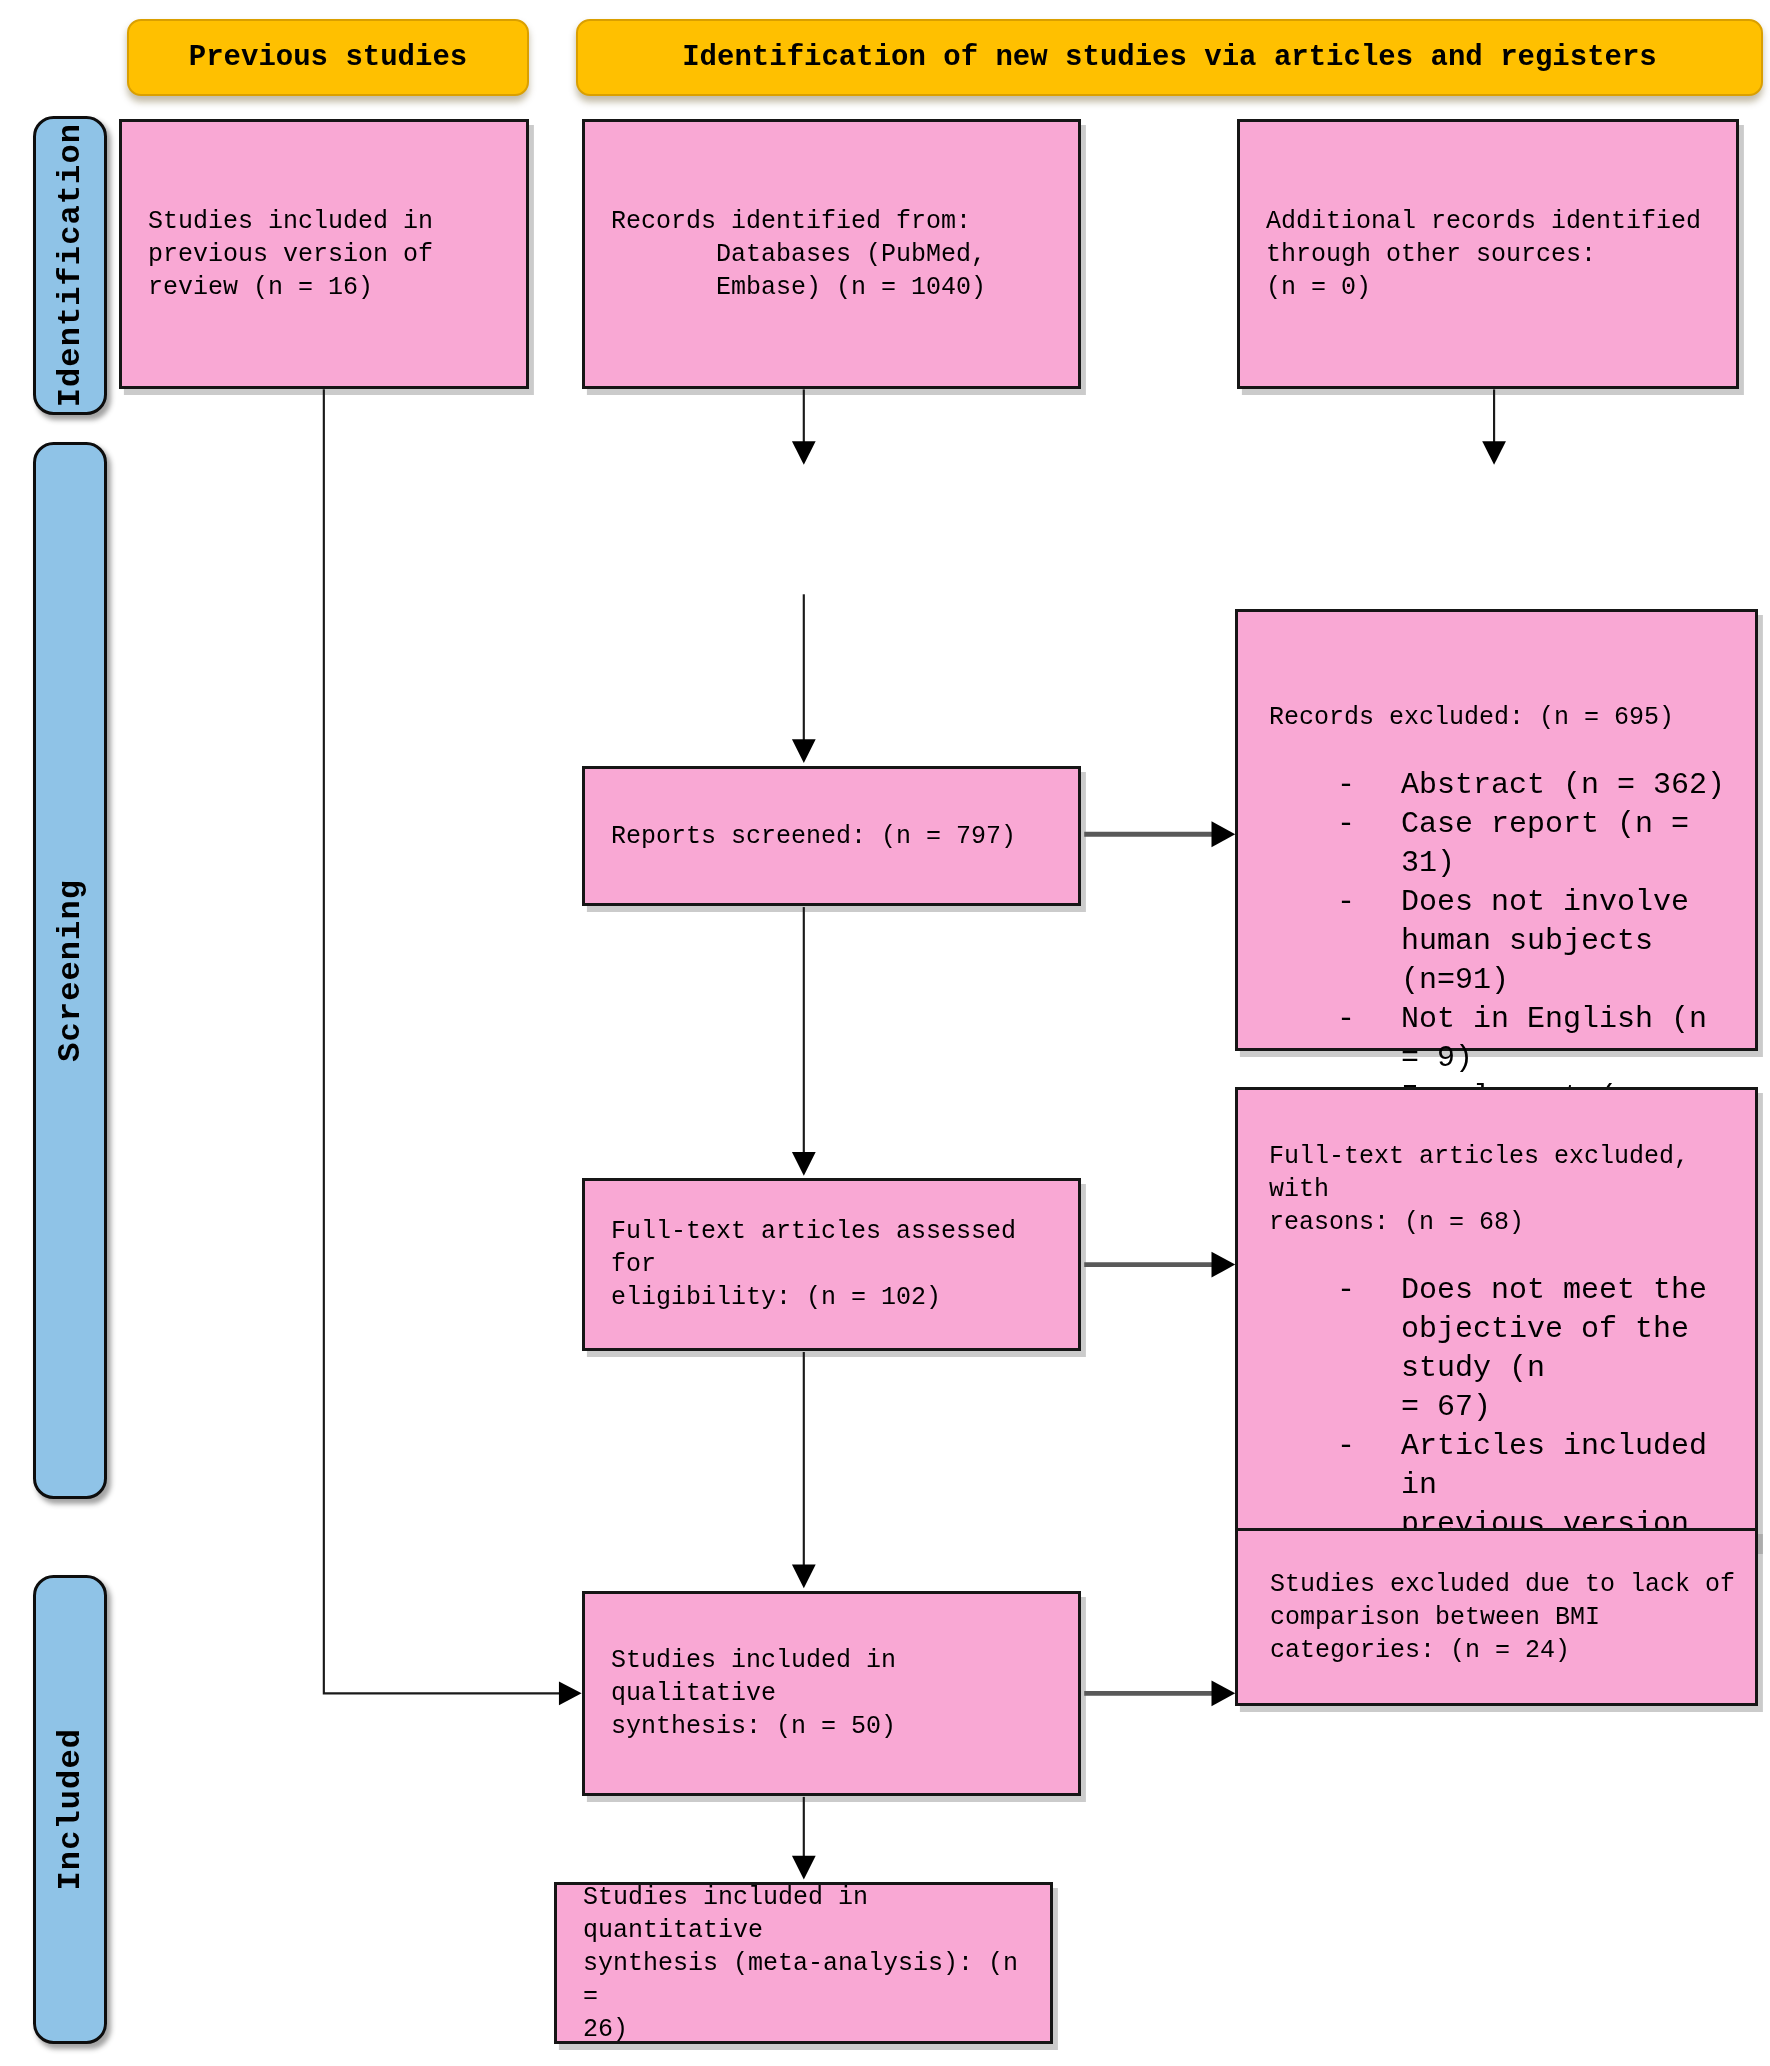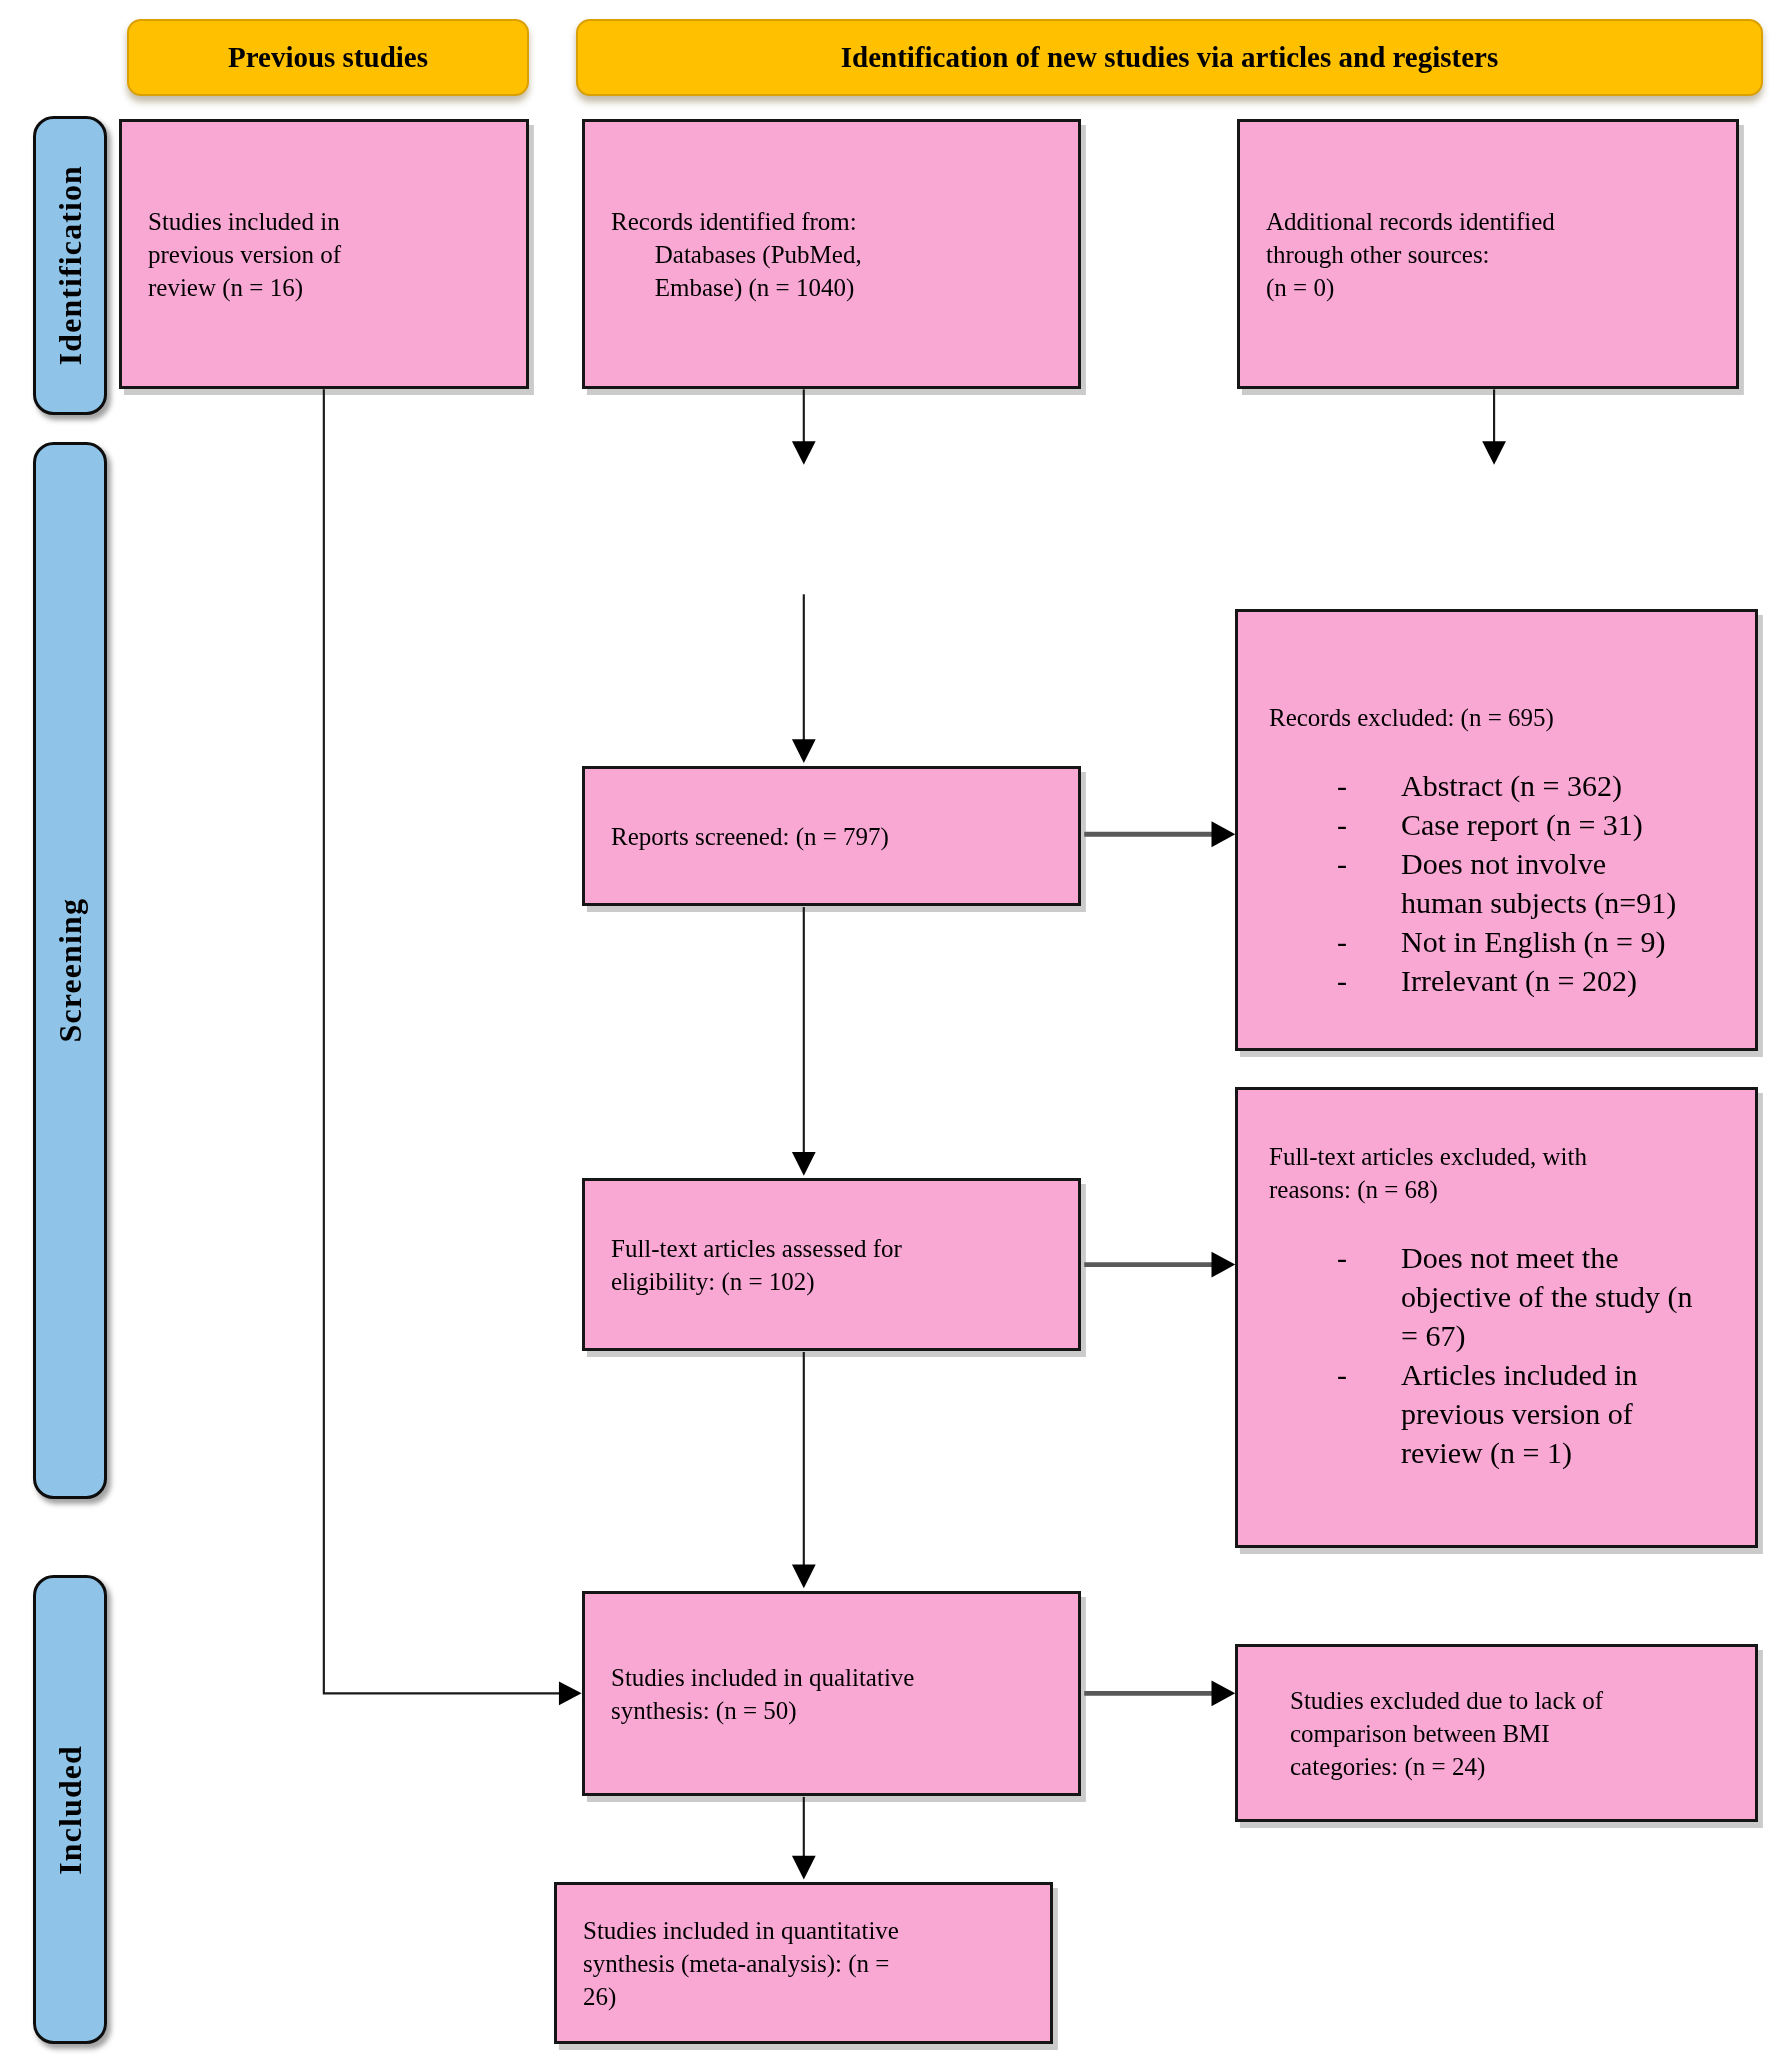--- a/index.html
+++ b/index.html
@@ -1,20 +1,20 @@
 <!DOCTYPE html>
 <html style="font-size:8.6px"><head>
 <meta charset="utf-8">
 <style>
   html,body{margin:0;padding:0;background:#ffffff;}
   #canvas{
     position:relative;
     width:1771px;height:2066px;
     background:#ffffff;
-    font-family:Liberation Serif, serif;
+    font-family:Liberation Mono, monospace;
     color:#000;
     overflow:hidden;
   }
   
   .phase-header{
     position:absolute;
     background:#FFC000;
     border:2.2px solid #DA9F00;
     border-radius:14px;
     box-shadow:0 5.4px 7.6px rgba(80,60,0,0.35);
@@ -154,21 +154,21 @@
 previous version of
 review (n = 1)</li>
     </ul>
   </div>
 
   <div class="wbox" style="left:582px;top:1591px;width:499px;height:205px;">
     <div class="txt">Studies included in qualitative
 synthesis: (n = 50)</div>
   </div>
 
-  <div class="wbox" style="left:1235px;top:1644px;width:523px;height:178px;padding-left:20px;">
+  <div class="wbox" style="left:1235px;top:1528px;width:523px;height:178px;">
     <div class="txt" style="padding-left:32px;">Studies excluded due to lack of
 comparison between BMI
 categories: (n = 24)</div>
   </div>
 
   <div class="wbox" style="left:554px;top:1882px;width:499px;height:162px;">
     <div class="txt">Studies included in quantitative
 synthesis (meta-analysis): (n =
 26)</div>
   </div>

